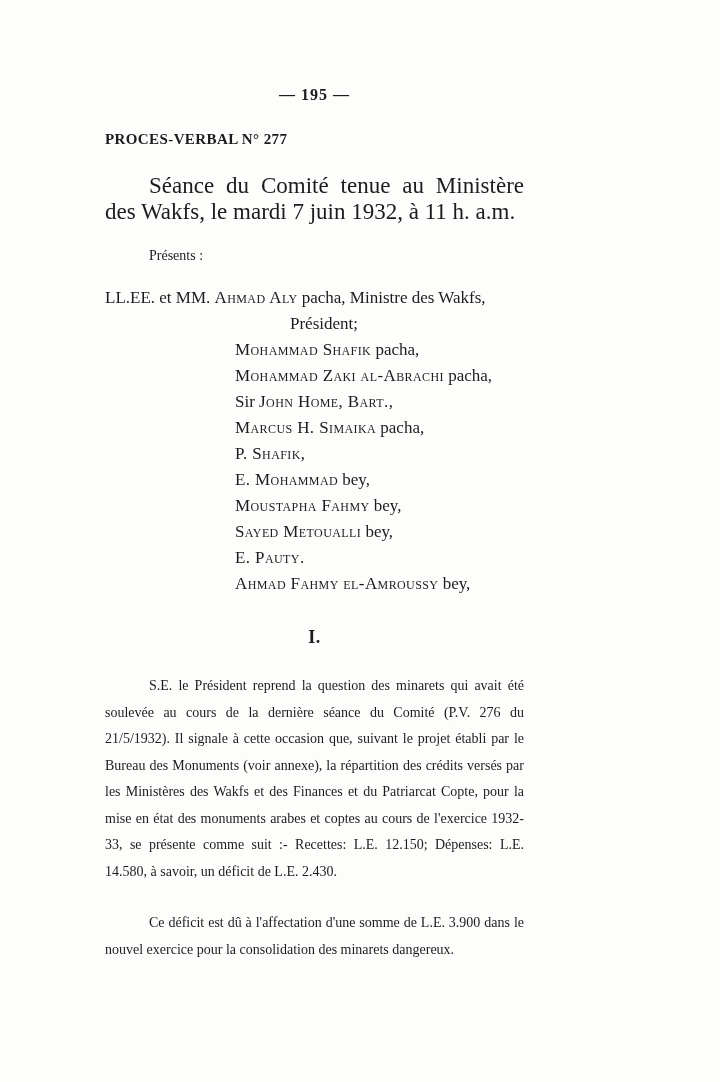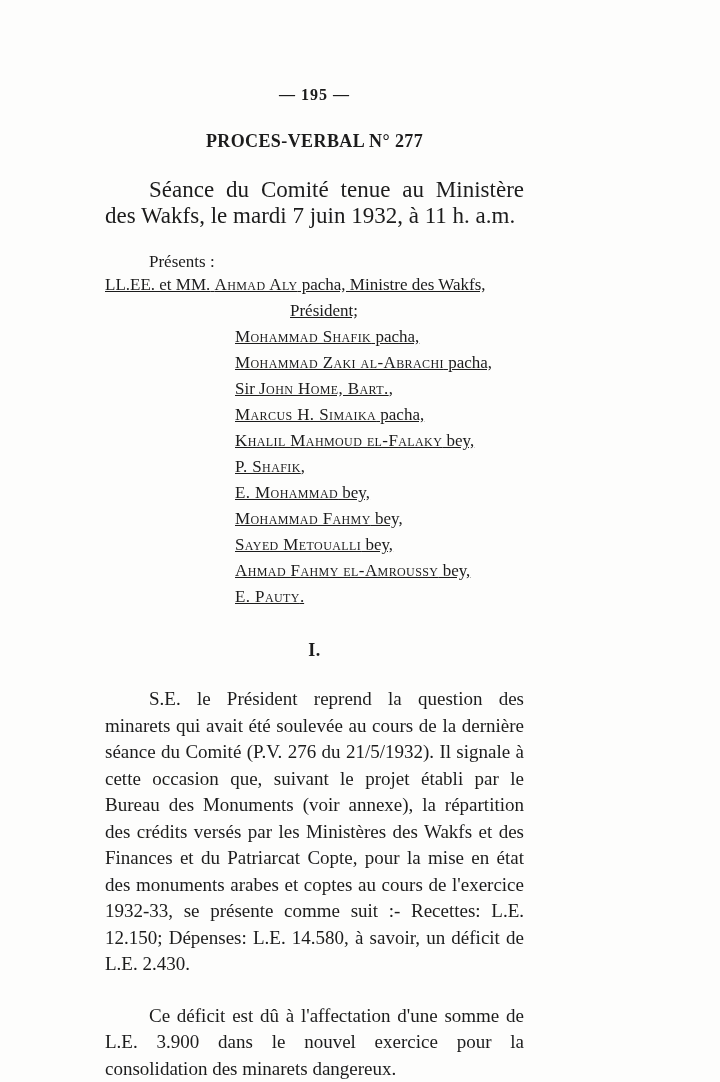--- a/index.html
+++ b/index.html
@@ -17,56 +17,55 @@
     height: 1082px;
     padding: 86px 92px 0 105px;
   }
   .page-number {
     text-align: center;
     font-weight: bold;
     font-size: 16px;
     letter-spacing: 1px;
   }
   .doc-title {
-    text-align: center;
     font-weight: bold;
-    font-size: 18px;
+    font-size: 15px;
     letter-spacing: 0.4px;
     margin-top: 27px;
   }
   .opening {
     margin-top: 25px;
     font-size: 23px;
     line-height: 26px;
     text-align: justify;
     text-indent: 44px;
   }
   .presents {
     margin-top: 6px;
-    font-size: 17px;
+    font-size: 14px;
     text-indent: 44px;
   }
   .attendees {
+    margin-top: 21px;
     font-size: 17px;
     line-height: 26px;
-    text-decoration: underline;
   }
   .attendee { margin-left: 130px; }
   .president-line { margin-left: 185px; }
   .sc { font-variant: small-caps; letter-spacing: 0.4px; }
   .section-heading {
     text-align: center;
     font-weight: bold;
     font-size: 18px;
     margin-top: 30px;
     letter-spacing: 0.5px;
   }
   .para {
     margin-top: 25px;
-    font-size: 19px;
+    font-size: 14px;
     line-height: 26.5px;
     text-align: justify;
     text-indent: 44px;
   }
 </style>
 </head>
 <body>
 
 <div class="page">
 
@@ -81,27 +80,26 @@
   <div class="attendees">
 
     <div class="attendee-first"><span>LL.EE. et MM.</span> <span class="sc">Ahmad Aly</span><span> pacha, Ministre des Wakfs,</span></div>
 
     <div class="president-line">Président;</div>
 
     <div class="attendee"><span></span><span class="sc">Mohammad Shafik</span><span> pacha,</span></div>
     <div class="attendee"><span></span><span class="sc">Mohammad Zaki al-Abrachi</span><span> pacha,</span></div>
     <div class="attendee"><span>Sir </span><span class="sc">John Home, Bart.</span><span>,</span></div>
     <div class="attendee"><span></span><span class="sc">Marcus H. Simaika</span><span> pacha,</span></div>
-    <div class="attendee"><span></span><span class="sc">Khalil Mahmoud el-Falaky</span><span> bey,</span></div>
     <div class="attendee"><span></span><span class="sc">P. Shafik</span><span>,</span></div>
     <div class="attendee"><span></span><span class="sc">E. Mohammad</span><span> bey,</span></div>
-    <div class="attendee"><span></span><span class="sc">Mohammad Fahmy</span><span> bey,</span></div>
+    <div class="attendee"><span></span><span class="sc">Moustapha Fahmy</span><span> bey,</span></div>
     <div class="attendee"><span></span><span class="sc">Sayed Metoualli</span><span> bey,</span></div>
+    <div class="attendee"><span></span><span class="sc">E. Pauty</span><span>.</span></div>
     <div class="attendee"><span></span><span class="sc">Ahmad Fahmy el-Amroussy</span><span> bey,</span></div>
-    <div class="attendee"><span></span><span class="sc">E. Pauty</span><span>.</span></div>
 
   </div>
 
   <div class="section-heading">I.</div>
 
   <p class="para">S.E. le Président reprend la question des minarets qui avait été soulevée au cours de la dernière séance du Comité (P.V. 276 du 21/5/1932). Il signale à cette occasion que, suivant le projet établi par le Bureau des Monuments (voir annexe), la répartition des crédits versés par les Ministères des Wakfs et des Finances et du Patriarcat Copte, pour la mise en état des monuments arabes et coptes au cours de l'exercice 1932-33, se présente comme suit :- Recettes: L.E. 12.150; Dépenses: L.E. 14.580, à savoir, un déficit de L.E. 2.430.</p>
 
   <p class="para">Ce déficit est dû à l'affectation d'une somme de L.E. 3.900 dans le nouvel exercice pour la consolidation des minarets dangereux.</p>
 
 </div>

